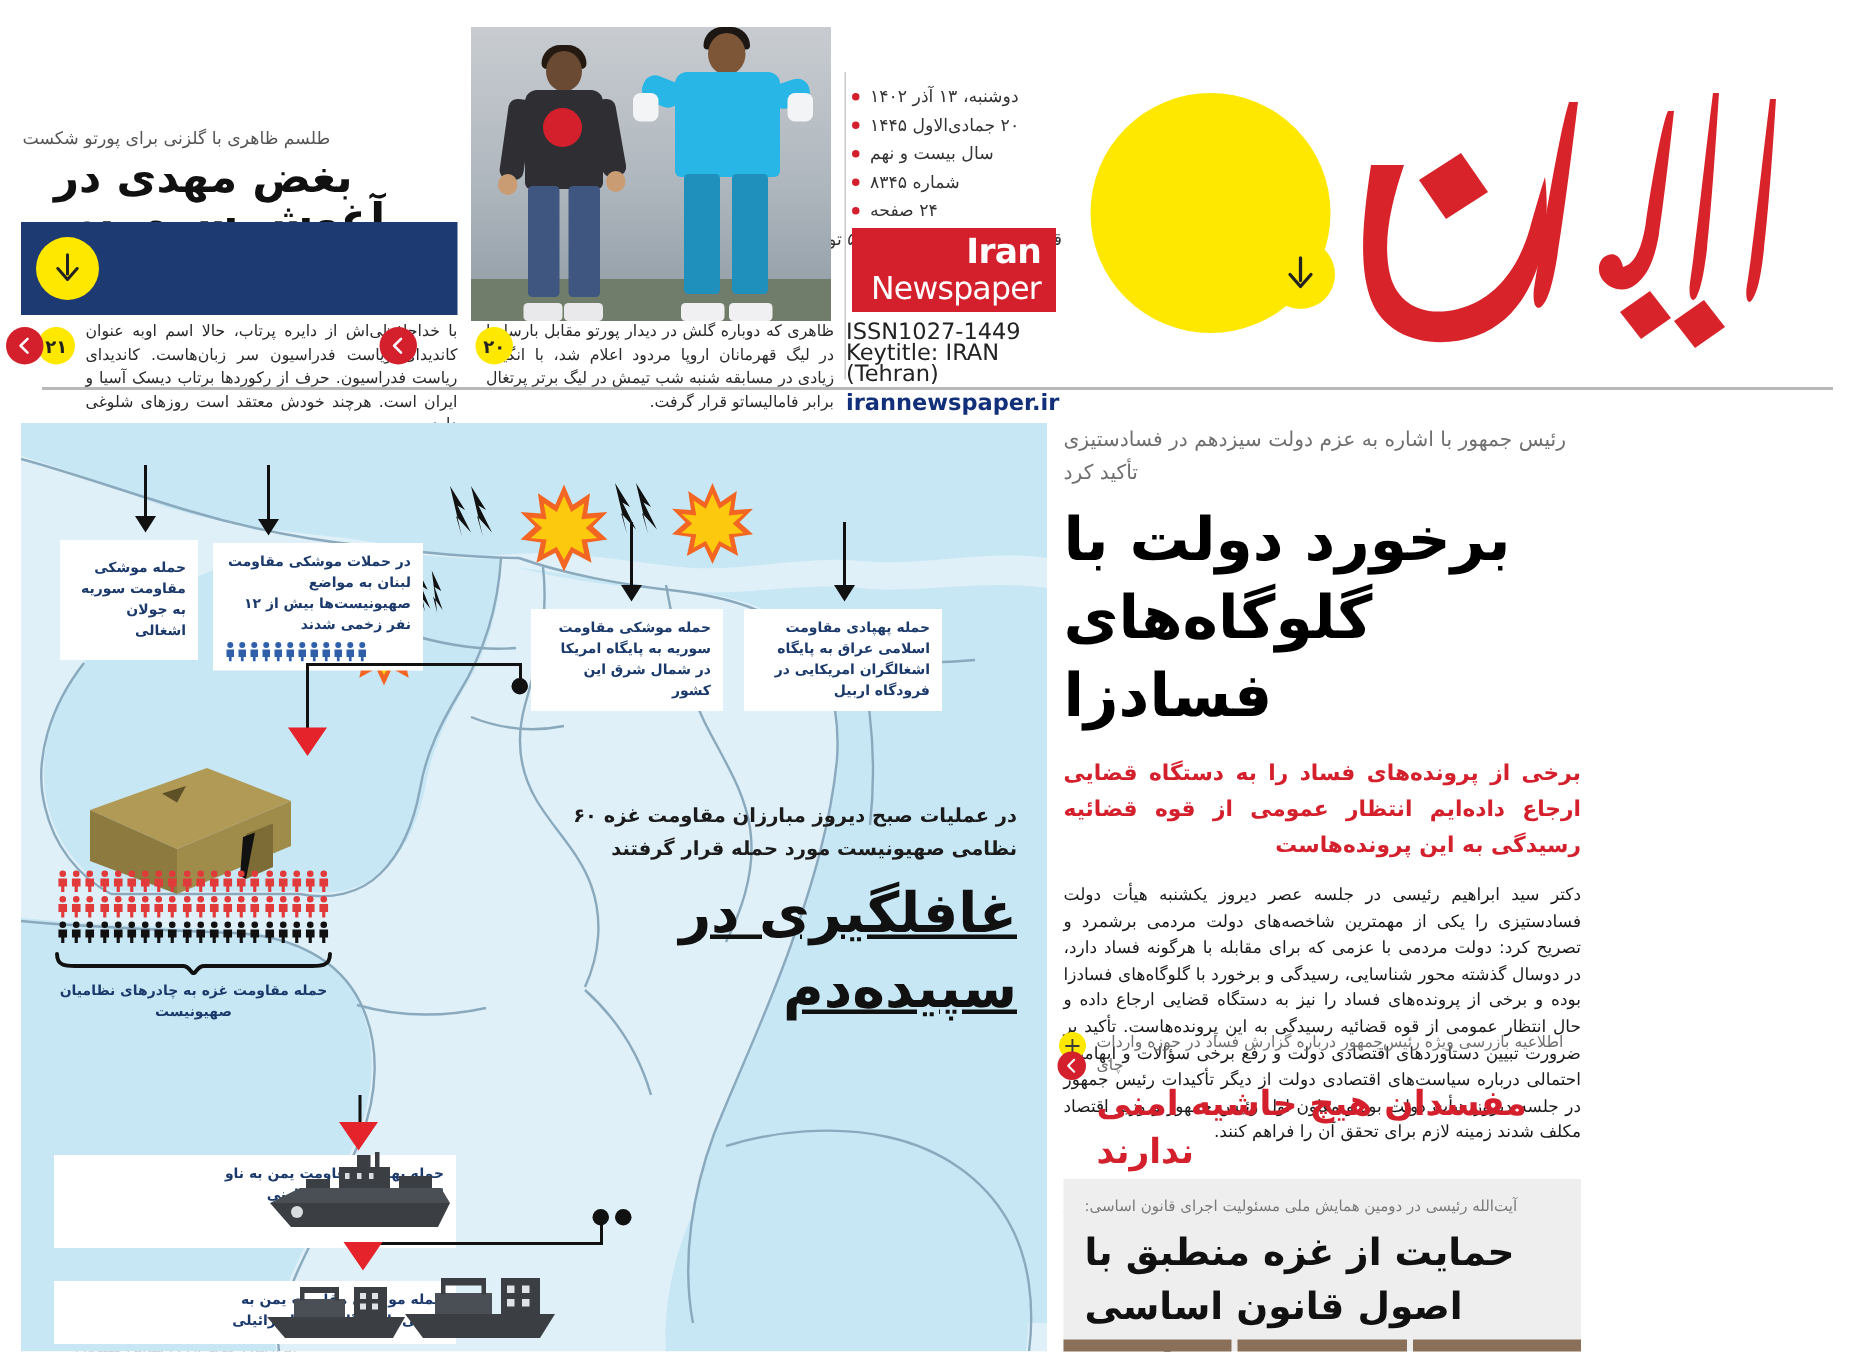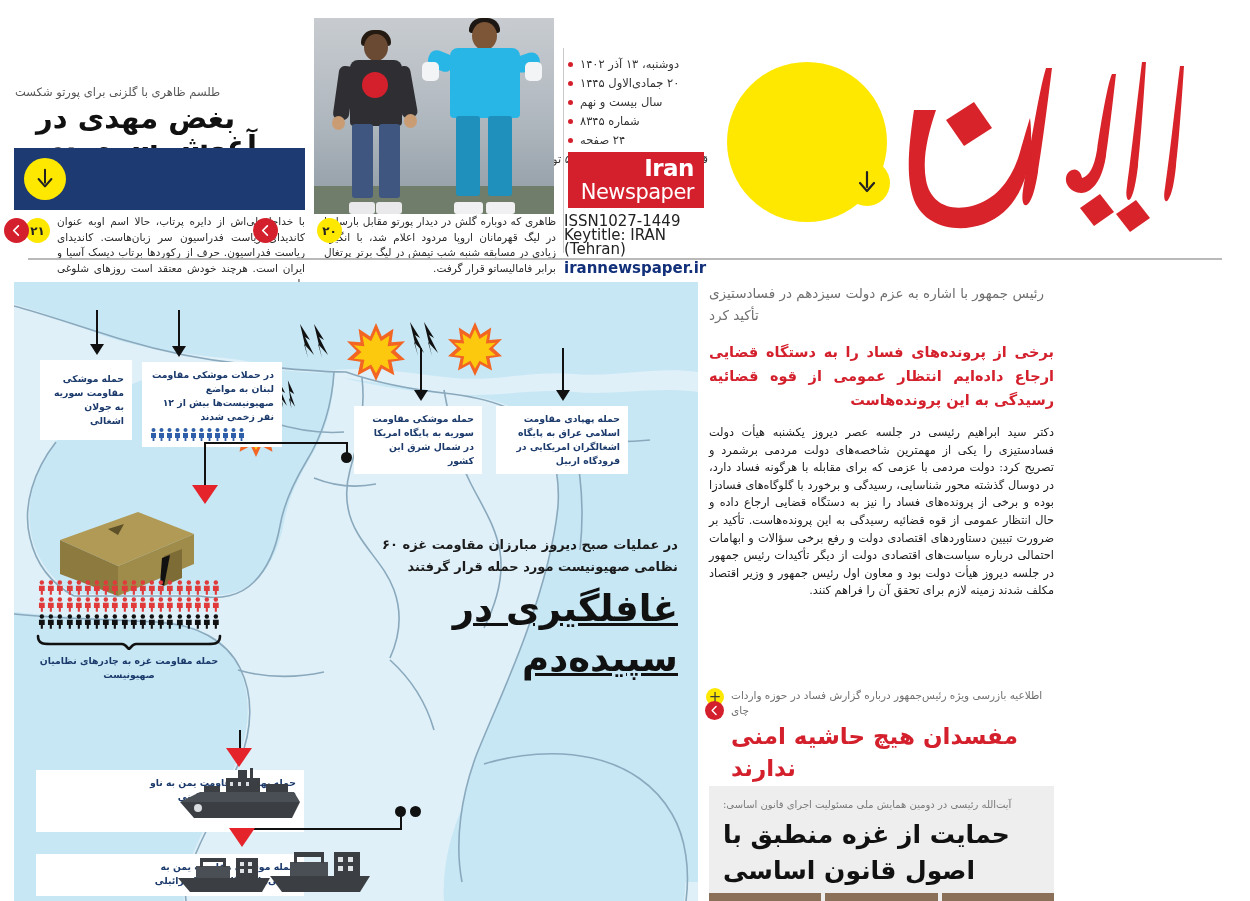--- a/index.html
+++ b/index.html
@@ -452,20 +452,21 @@
 
     <div class="sb-item" style="top:528px;">
       <div class="sb-head small">رونمایی نخستین اوراق مرابحه ارزی</div>
       <div class="sb-sub">ابزارهای جدید ارزی شامل صندوق تثبیت ارزی و سلف ارزی به زودی راه‌اندازی می‌شود</div>
 
     </div>
   </div>
 
   <div class="main-col">
     <div class="ma-kicker">رئیس جمهور با اشاره به عزم دولت سیزدهم در فسادستیزی تأکید کرد</div>
+    <div class="ma-head">برخورد دولت با گلوگاه‌های فسادزا</div>
     <div class="ma-lead">برخی از پرونده‌های فساد را به دستگاه قضایی ارجاع داده‌ایم انتظار عمومی از قوه قضائیه رسیدگی به این پرونده‌هاست</div>
     <div class="ma-body">دکتر سید ابراهیم رئیسی در جلسه عصر دیروز یکشنبه هیأت دولت فسادستیزی را یکی از مهمترین شاخصه‌های دولت مردمی برشمرد و تصریح کرد: دولت مردمی با عزمی که برای مقابله با هرگونه فساد دارد، در دوسال گذشته محور شناسایی، رسیدگی و برخورد با گلوگاه‌های فسادزا بوده و برخی از پرونده‌های فساد را نیز به دستگاه قضایی ارجاع داده و حال انتظار عمومی از قوه قضائیه رسیدگی به این پرونده‌هاست. تأکید بر ضرورت تبیین دستاوردهای اقتصادی دولت و رفع برخی سؤالات و ابهامات احتمالی درباره سیاست‌های اقتصادی دولت از دیگر تأکیدات رئیس جمهور در جلسه دیروز هیأت دولت بود و معاون اول رئیس جمهور و وزیر اقتصاد مکلف شدند زمینه لازم برای تحقق آن را فراهم کنند.</div>
   </div>
 
   <div class="ma2">
     <div class="ma2-icons">
       <div class="plus">+</div>
       <div class="back">
         <svg viewBox="0 0 14 14" xmlns="http://www.w3.org/2000/svg">
             <path d="M9 2 L4 7 L9 12" stroke="#fff" stroke-width="1.8" fill="none" stroke-linecap="round" stroke-linejoin="round"></path>

